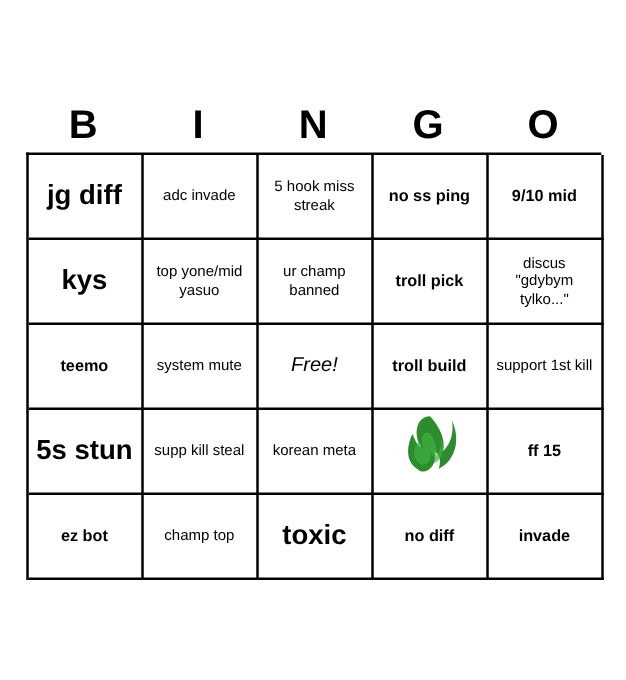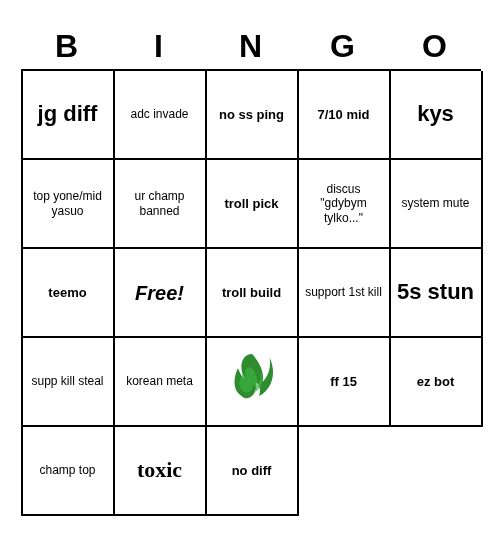--- a/index.html
+++ b/index.html
@@ -32,21 +32,21 @@
     .bingo-grid {
       display: grid;
       grid-template-columns: repeat(5, 1fr);
       border-left: 2px solid #000;
       border-top: 2px solid #000;
     }
     .bingo-cell {
       border-right: 2px solid #000;
       border-bottom: 2px solid #000;
       width: 92px;
-      height: 89px;
+      height: 68px;
       display: flex;
       align-items: center;
       justify-content: center;
       text-align: center;
       padding: 4px;
       position: relative;
     }
     .cell-text {
       font-family: Arial, sans-serif;
       line-height: 1.2;
@@ -56,28 +56,27 @@
       font-weight: bold;
     }
     .text-medium {
       font-size: 13px;
       font-weight: bold;
     }
     .text-small {
       font-size: 12px;
     }
     .cell-free {
-      font-size: 20px;
+      font-size: 16px;
       font-style: italic;
-      font-weight: bold;
+      font-weight: normal;
     }
     .cell-toxic {
       font-size: 22px;
       font-weight: bold;
-      font-family: Liberation Serif, serif;
     }
     .flame-svg {
       width: 70px;
       height: 70px;
     }
   </style>
 </head>
 <body>
 
 <div class="bingo-container">
@@ -89,45 +88,48 @@
       <div class="bingo-header-cell">O</div>
     </div>
   <div class="bingo-grid">
   <div class="bingo-cell">
         <span class="cell-text text-large">jg diff</span>
       </div>
       <div class="bingo-cell">
         <span class="cell-text text-small">adc invade</span>
       </div>
       <div class="bingo-cell">
+        <span class="cell-text text-small">5 hook miss streak</span>
+      </div>
+      <div class="bingo-cell">
         <span class="cell-text text-medium">no ss ping</span>
       </div>
       <div class="bingo-cell">
-        <span class="cell-text text-medium">7/10 mid</span>
+        <span class="cell-text text-medium">9/10 mid</span>
       </div>
       <div class="bingo-cell">
         <span class="cell-text text-large">kys</span>
       </div>
       <div class="bingo-cell">
         <span class="cell-text text-small">top yone/mid yasuo</span>
       </div>
       <div class="bingo-cell">
         <span class="cell-text text-small">ur champ banned</span>
       </div>
       <div class="bingo-cell">
         <span class="cell-text text-medium">troll pick</span>
       </div>
       <div class="bingo-cell">
         <span class="cell-text text-small">discus "gdybym tylko..."</span>
       </div>
       <div class="bingo-cell">
-        <span class="cell-text text-small">system mute</span>
+        <span class="cell-text text-medium">teemo</span>
       </div>
       <div class="bingo-cell">
-        <span class="cell-text text-medium">teemo</span>
+        <span class="cell-text text-small">system mute</span>
       </div>
       <div class="bingo-cell">
         <span class="cell-text cell-free">Free!</span>
       </div>
       <div class="bingo-cell">
         <span class="cell-text text-medium">troll build</span>
       </div>
       <div class="bingo-cell">
         <span class="cell-text text-small">support 1st kill</span>
       </div>
@@ -154,14 +156,17 @@
       </div>
       <div class="bingo-cell">
         <span class="cell-text text-small">champ top</span>
       </div>
       <div class="bingo-cell">
         <span class="cell-text cell-toxic">toxic</span>
       </div>
       <div class="bingo-cell">
         <span class="cell-text text-medium">no diff</span>
       </div>
+      <div class="bingo-cell">
+        <span class="cell-text text-medium">invade</span>
+      </div>
     </div>
 </div>
 
 </body></html>

